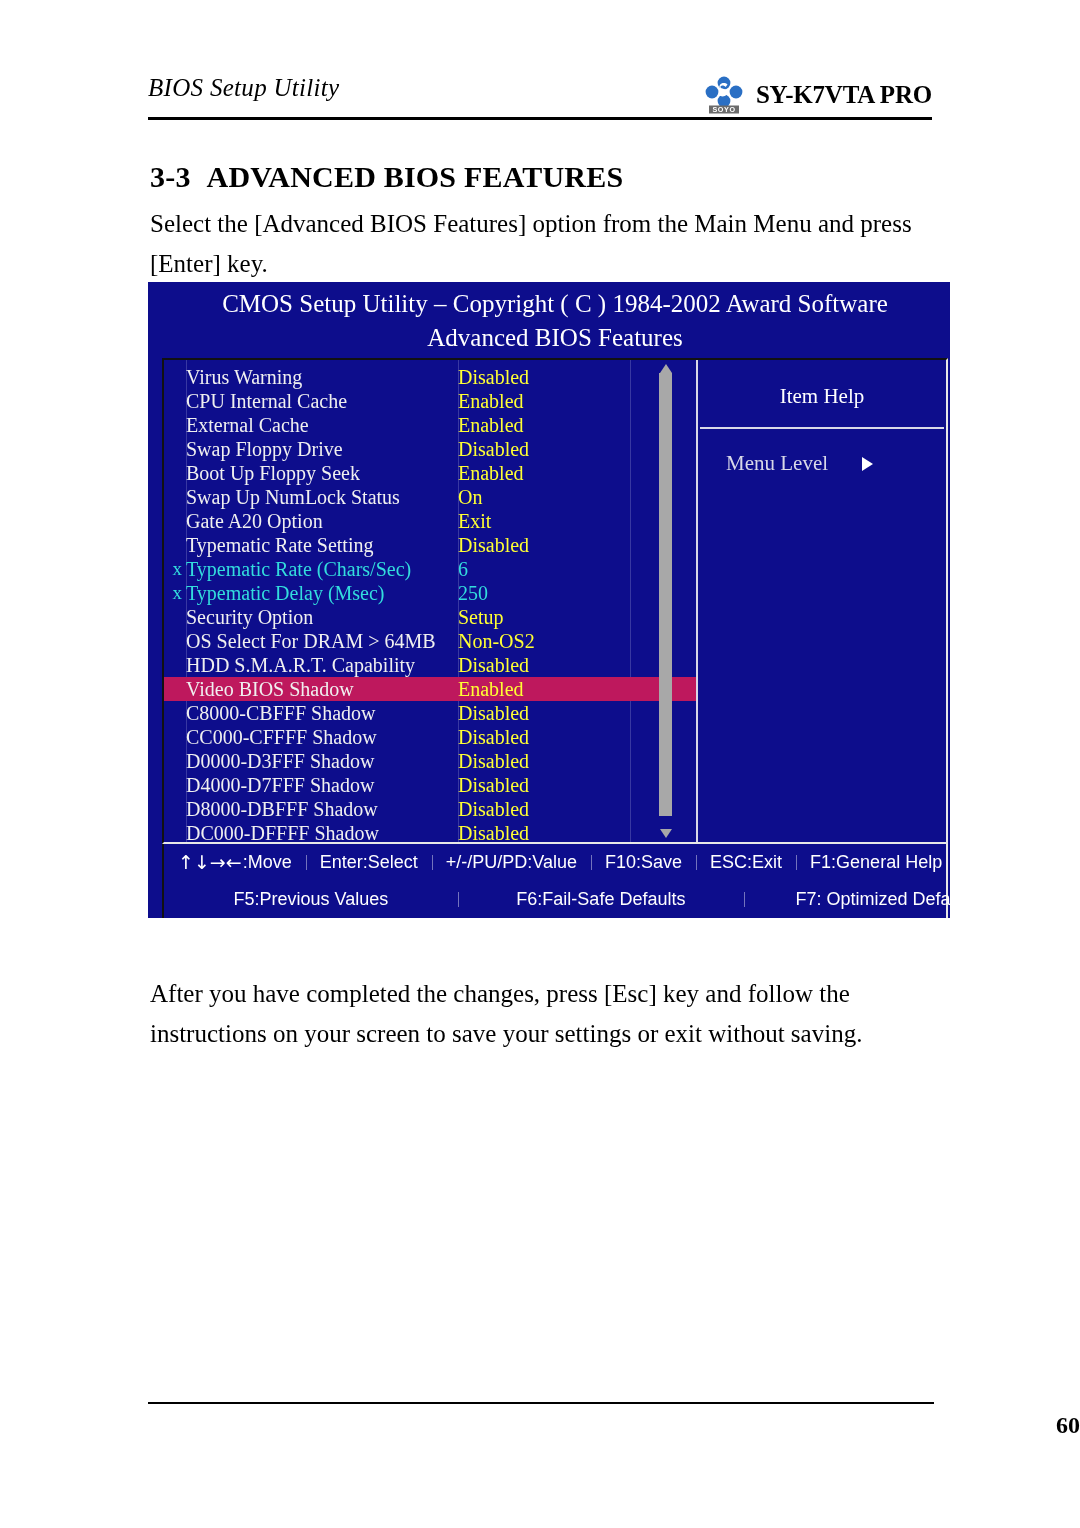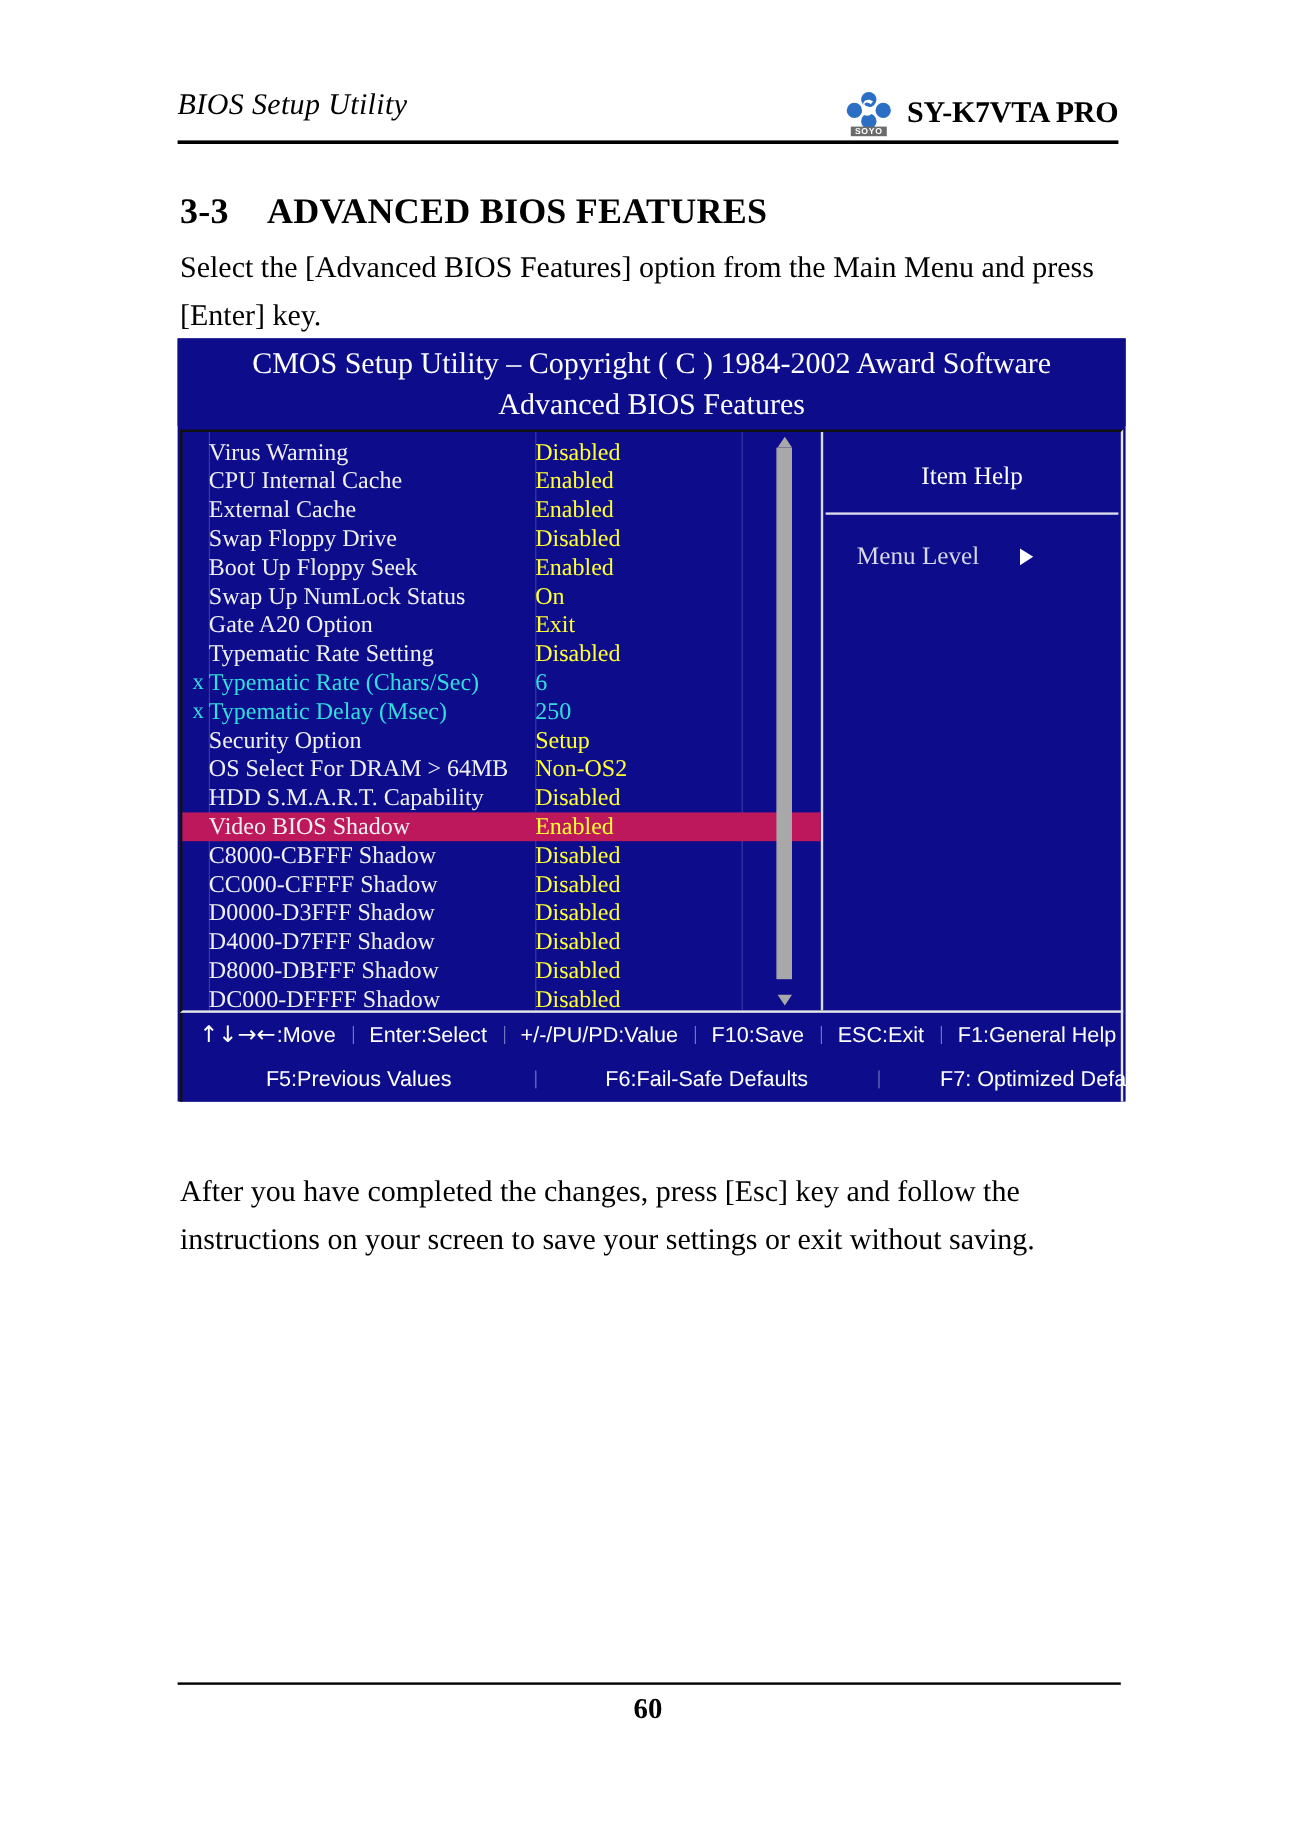--- a/index.html
+++ b/index.html
@@ -68,21 +68,21 @@
   .sec-heading {
     position: absolute;
     left: 150px;
     top: 160px;
     font-family: "Liberation Serif", serif;
     font-weight: bold;
     font-size: 30px;
     letter-spacing: 0.2px;
     white-space: nowrap;
   }
-  .sec-num { margin-right: 32px; }
+  .sec-num { margin-right: 16px; }
 
   
   .para {
     position: absolute;
     left: 150px;
     width: 790px;
     font-family: "Liberation Serif", serif;
     font-size: 25px;
     line-height: 40px;
     color: #000;
@@ -90,20 +90,21 @@
   .para-top { top: 204px; }
   .para-bottom { top: 974px; }
 
   
   .bios {
     position: absolute;
     left: 148px;
     top: 282px;
     width: 790px;
     background: #0d0d8c;
+    padding-left: 12px;
   }
   .bios-title {
     background: #0d0d8c;
     color: #ffffff;
     text-align: center;
     font-family: "Liberation Serif", serif;
     font-size: 25px;
     padding-top: 5px;
     line-height: 34px;
   }
@@ -280,21 +281,21 @@
     top: 1402px;
     width: 786px;
     height: 2px;
     background: #000;
   }
   .page-num {
     position: absolute;
     left: 0;
     right: 0;
     top: 1412px;
-    text-align: center;
+    text-align: right;
     font-family: "Liberation Serif", serif;
     font-weight: bold;
     font-size: 24px;
     color: #000;
   }
 </style>
 </head>
 <body>
 
 <div class="page-header">

